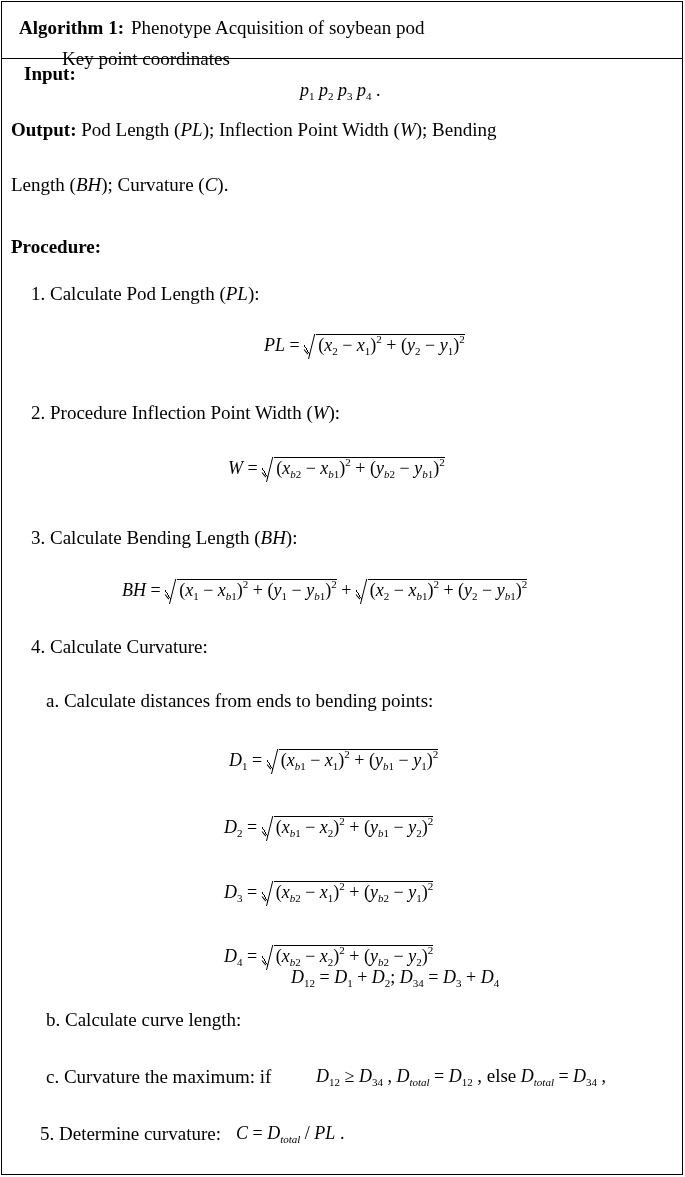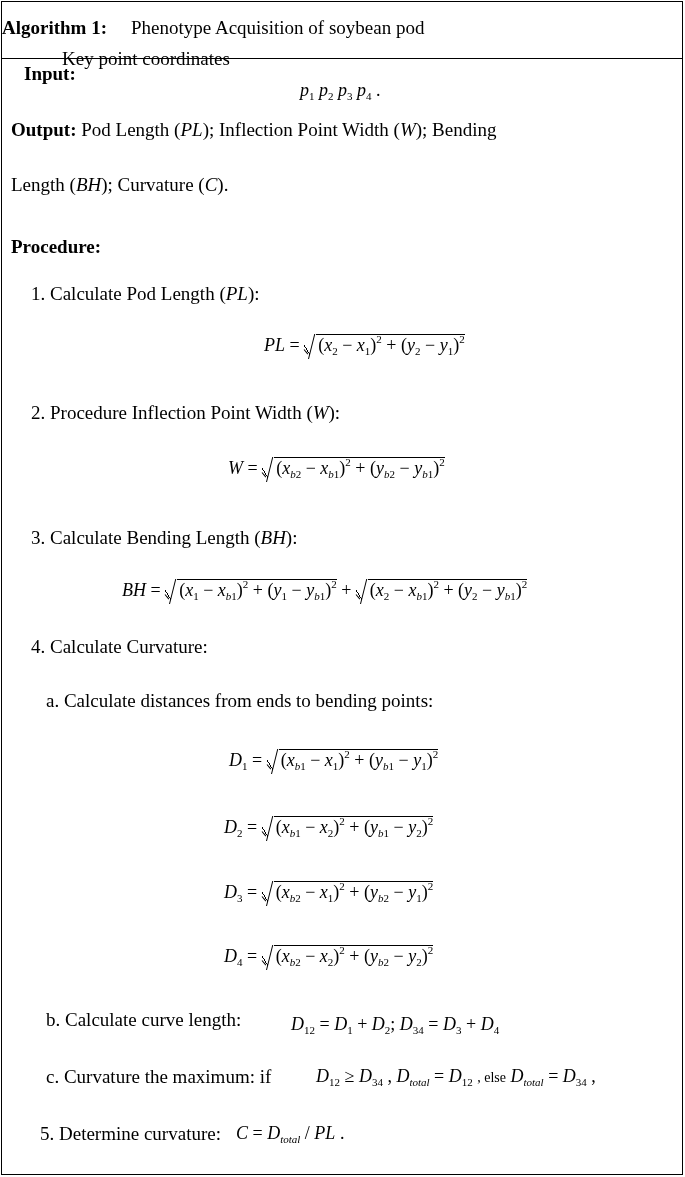--- a/index.html
+++ b/index.html
@@ -25,21 +25,21 @@
   .sqrt .rad { position: absolute; left: 4px; top: 1px; width: 1px; height: 25px;
                border-left: 1.2px solid #000; transform: skewX(-14deg); transform-origin: bottom; }
   .sqrt .tick { position: absolute; left: 0; top: 16px; width: 6px; border-top: 1.2px solid #000;
                 transform: rotate(50deg); transform-origin: left; }
 </style>
 </head>
 <body>
 
 <div class="frame">
   <div class="title-row">
-    <span class="t b" style="left:0;top:15px;">Algorithm 1:</span>
+    <span class="t b" style="left:17px;top:15px;">Algorithm 1:</span>
     <span class="t" style="left:129px;top:15px;">Phenotype Acquisition of soybean pod</span>
   </div>
 </div>
 
 <span class="t b" style="left:11px;top:63px;margin-left:13px;">Input:</span>
 <span class="t" style="left:62px;top:48px;">Key point coordinates</span>
 <span class="math" style="left:267px;top:78px;margin-left:33px;"><i>p</i><sub>1</sub> <i>p</i><sub>2</sub> <i>p</i><sub>3</sub> <i>p</i><sub>4</sub> .</span>
 
 <span class="t" style="left:11px;top:119px;"><b>Output:</b> <span>Pod Length (</span><i>PL</i><span>); Inflection Point Width (</span><i>W</i><span>); Bending</span></span>
 <span class="t" style="left:11px;top:174px;"><span>Length (</span><i>BH</i><span>); Curvature (</span><i>C</i><span>).</span></span>
@@ -57,19 +57,19 @@
 
 <span class="t" style="left:31px;top:636px;"><span>4.</span> <span>Calculate Curvature:</span></span>
 <span class="t" style="left:46px;top:690px;"><span>a.</span> <span>Calculate distances from ends to bending points:</span></span>
 
 <span class="math" style="left:229px;top:748px;"><i>D</i><sub>1</sub> = <span class="sqrt"><span class="tick"></span><span class="rad"></span>(<i>x</i><sub><i>b</i>1</sub> − <i>x</i><sub>1</sub>)<sup>2</sup> + (<i>y</i><sub><i>b</i>1</sub> − <i>y</i><sub>1</sub>)<sup>2</sup></span></span>
 <span class="math" style="left:224px;top:815px;"><i>D</i><sub>2</sub> = <span class="sqrt"><span class="tick"></span><span class="rad"></span>(<i>x</i><sub><i>b</i>1</sub> − <i>x</i><sub>2</sub>)<sup>2</sup> + (<i>y</i><sub><i>b</i>1</sub> − <i>y</i><sub>2</sub>)<sup>2</sup></span></span>
 <span class="math" style="left:224px;top:880px;"><i>D</i><sub>3</sub> = <span class="sqrt"><span class="tick"></span><span class="rad"></span>(<i>x</i><sub><i>b</i>2</sub> − <i>x</i><sub>1</sub>)<sup>2</sup> + (<i>y</i><sub><i>b</i>2</sub> − <i>y</i><sub>1</sub>)<sup>2</sup></span></span>
 <span class="math" style="left:224px;top:944px;"><i>D</i><sub>4</sub> = <span class="sqrt"><span class="tick"></span><span class="rad"></span>(<i>x</i><sub><i>b</i>2</sub> − <i>x</i><sub>2</sub>)<sup>2</sup> + (<i>y</i><sub><i>b</i>2</sub> − <i>y</i><sub>2</sub>)<sup>2</sup></span></span>
 
 <span class="t" style="left:46px;top:1009px;"><span>b.</span> <span>Calculate curve length:</span></span>
-<span class="math" style="left:291px;top:1012px;"><i>D</i><sub>12</sub> = <i>D</i><sub>1</sub> + <i>D</i><sub>2</sub>; <i>D</i><sub>34</sub> = <i>D</i><sub>3</sub> + <i>D</i><sub>4</sub></span>
+<span class="math" style="left:291px;top:965px;"><i>D</i><sub>12</sub> = <i>D</i><sub>1</sub> + <i>D</i><sub>2</sub>; <i>D</i><sub>34</sub> = <i>D</i><sub>3</sub> + <i>D</i><sub>4</sub></span>
 
 <span class="t" style="left:46px;top:1066px;"><span>c.</span> <span>Curvature the maximum: if</span></span>
-<span class="math" style="left:316px;top:1064px;"><i>D</i><sub>12</sub> ≥ <i>D</i><sub>34</sub> , <i>D</i><sub><i>total</i></sub> = <i>D</i><sub>12</sub> <span style="font-size:14px;text-align:center;">, else</span> <i>D</i><sub><i>total</i></sub> = <i>D</i><sub>34</sub> ,</span>
+<span class="math" style="left:316px;top:1064px;"><i>D</i><sub>12</sub> ≥ <i>D</i><sub>34</sub> , <i>D</i><sub><i>total</i></sub> = <i>D</i><sub>12</sub> <span style="font-size:19px;text-align:center;">, else</span> <i>D</i><sub><i>total</i></sub> = <i>D</i><sub>34</sub> ,</span>
 
 <span class="t" style="left:40px;top:1123px;"><span>5.</span> <span>Determine curvature:</span></span>
 <span class="math" style="left:236px;top:1121px;"><i>C</i> = <i>D</i><sub><i>total</i></sub> / <i>PL</i> .</span>
 
 </body></html>

